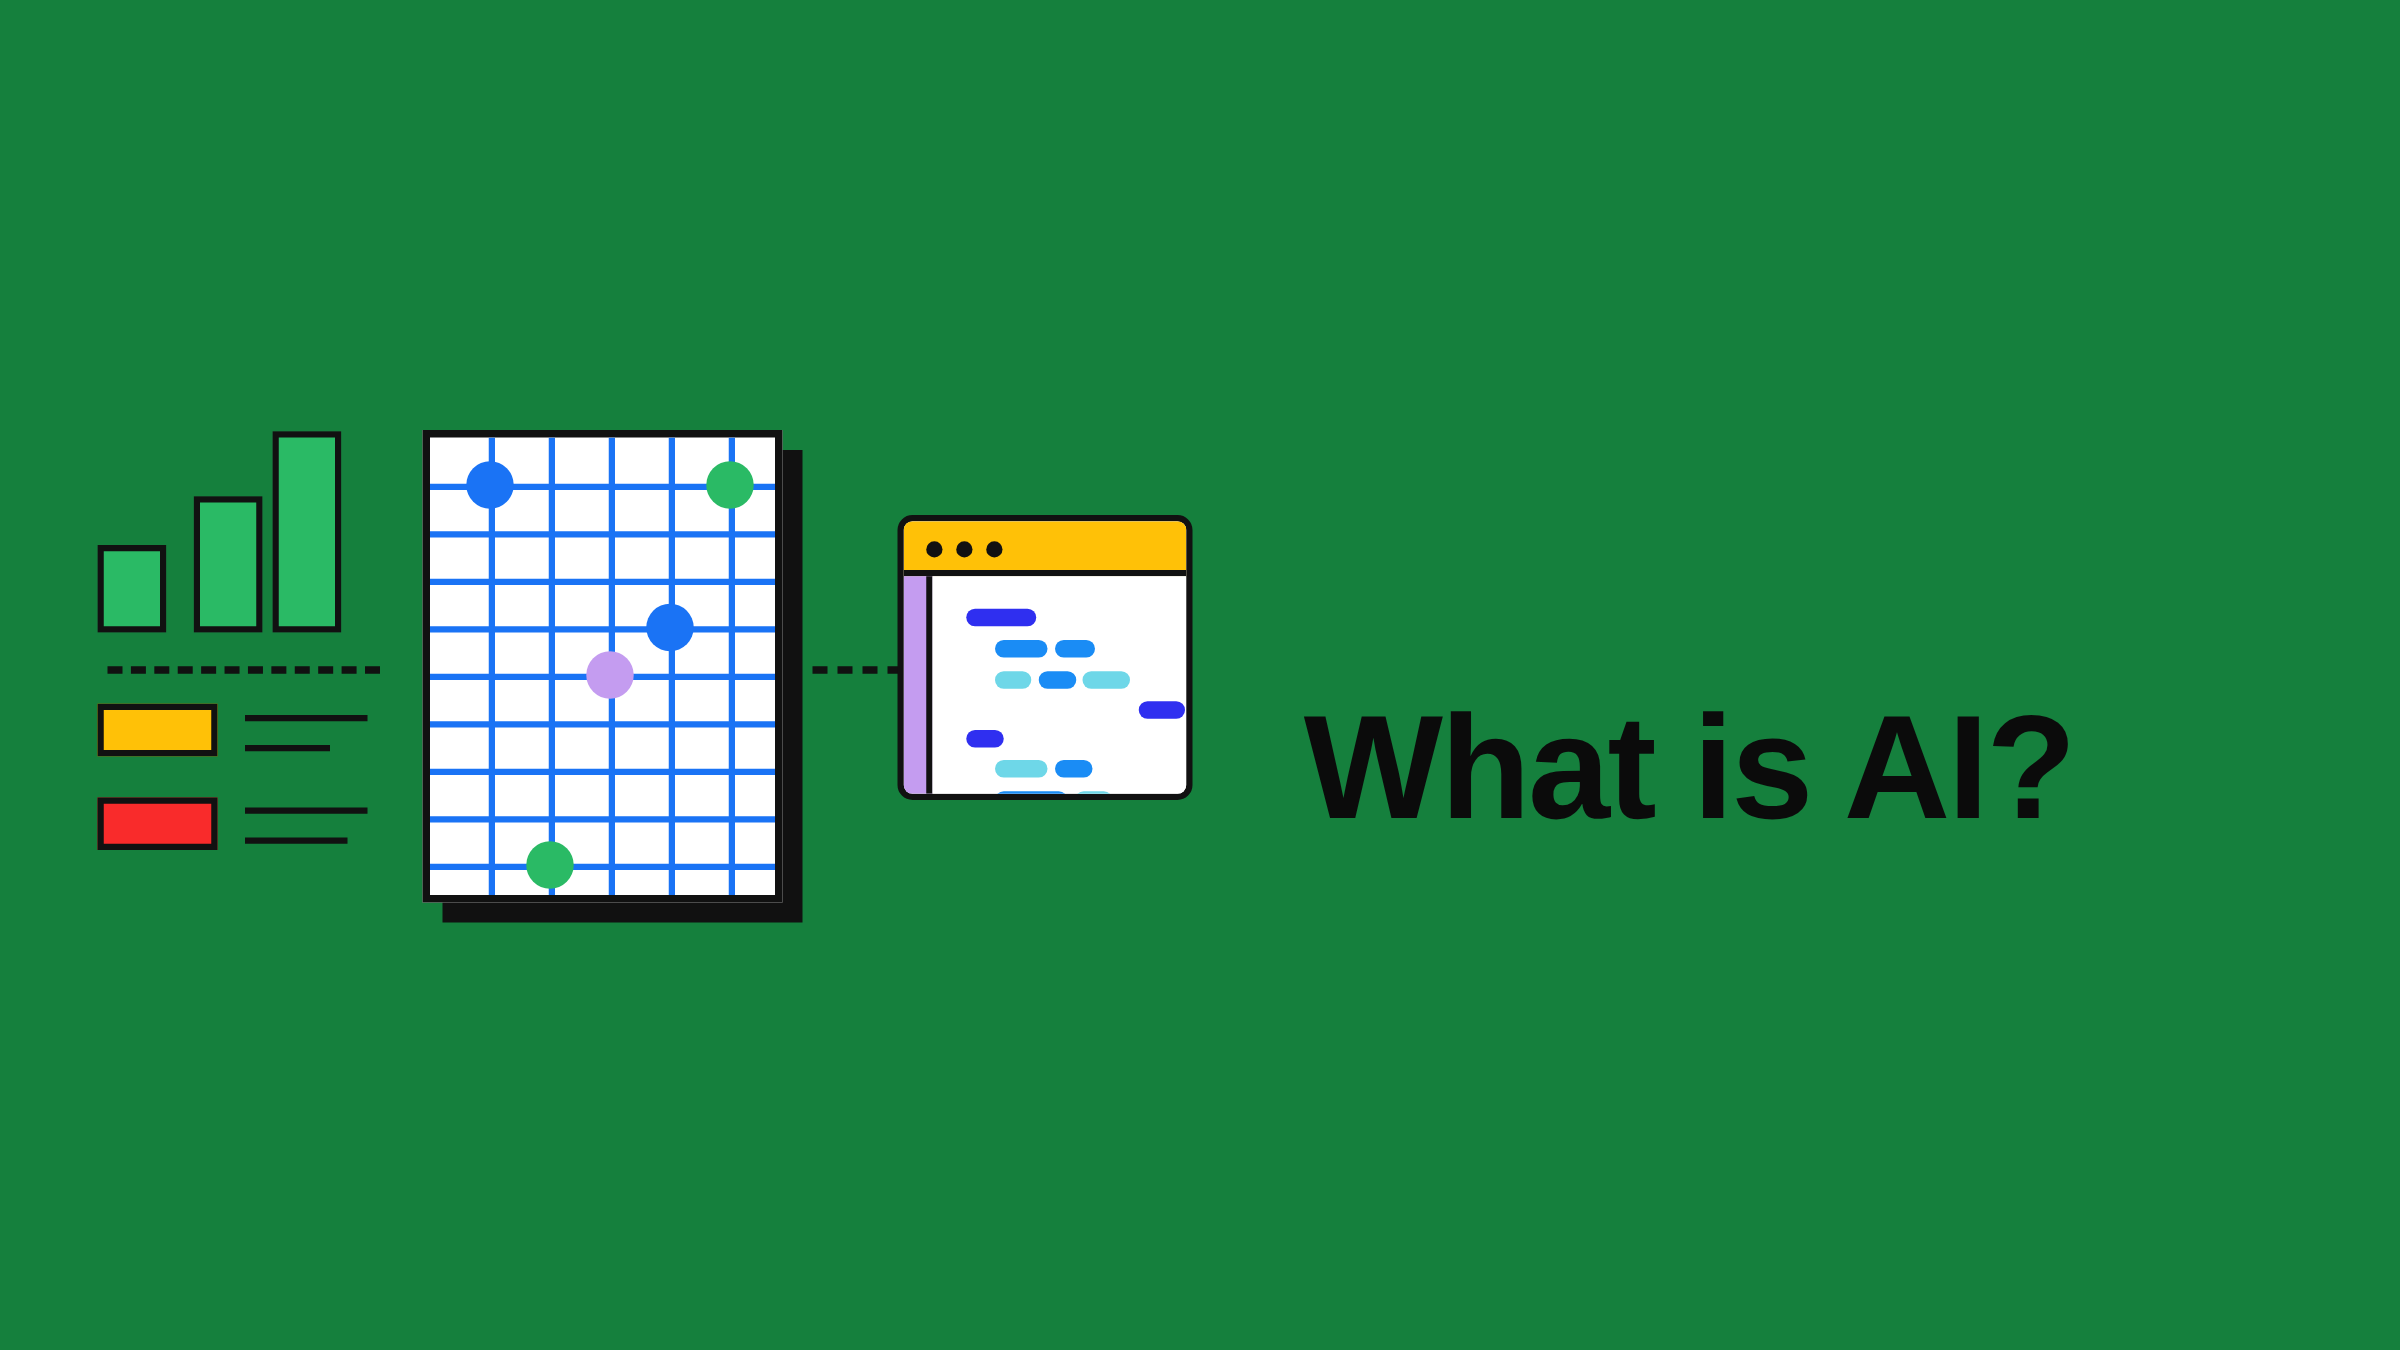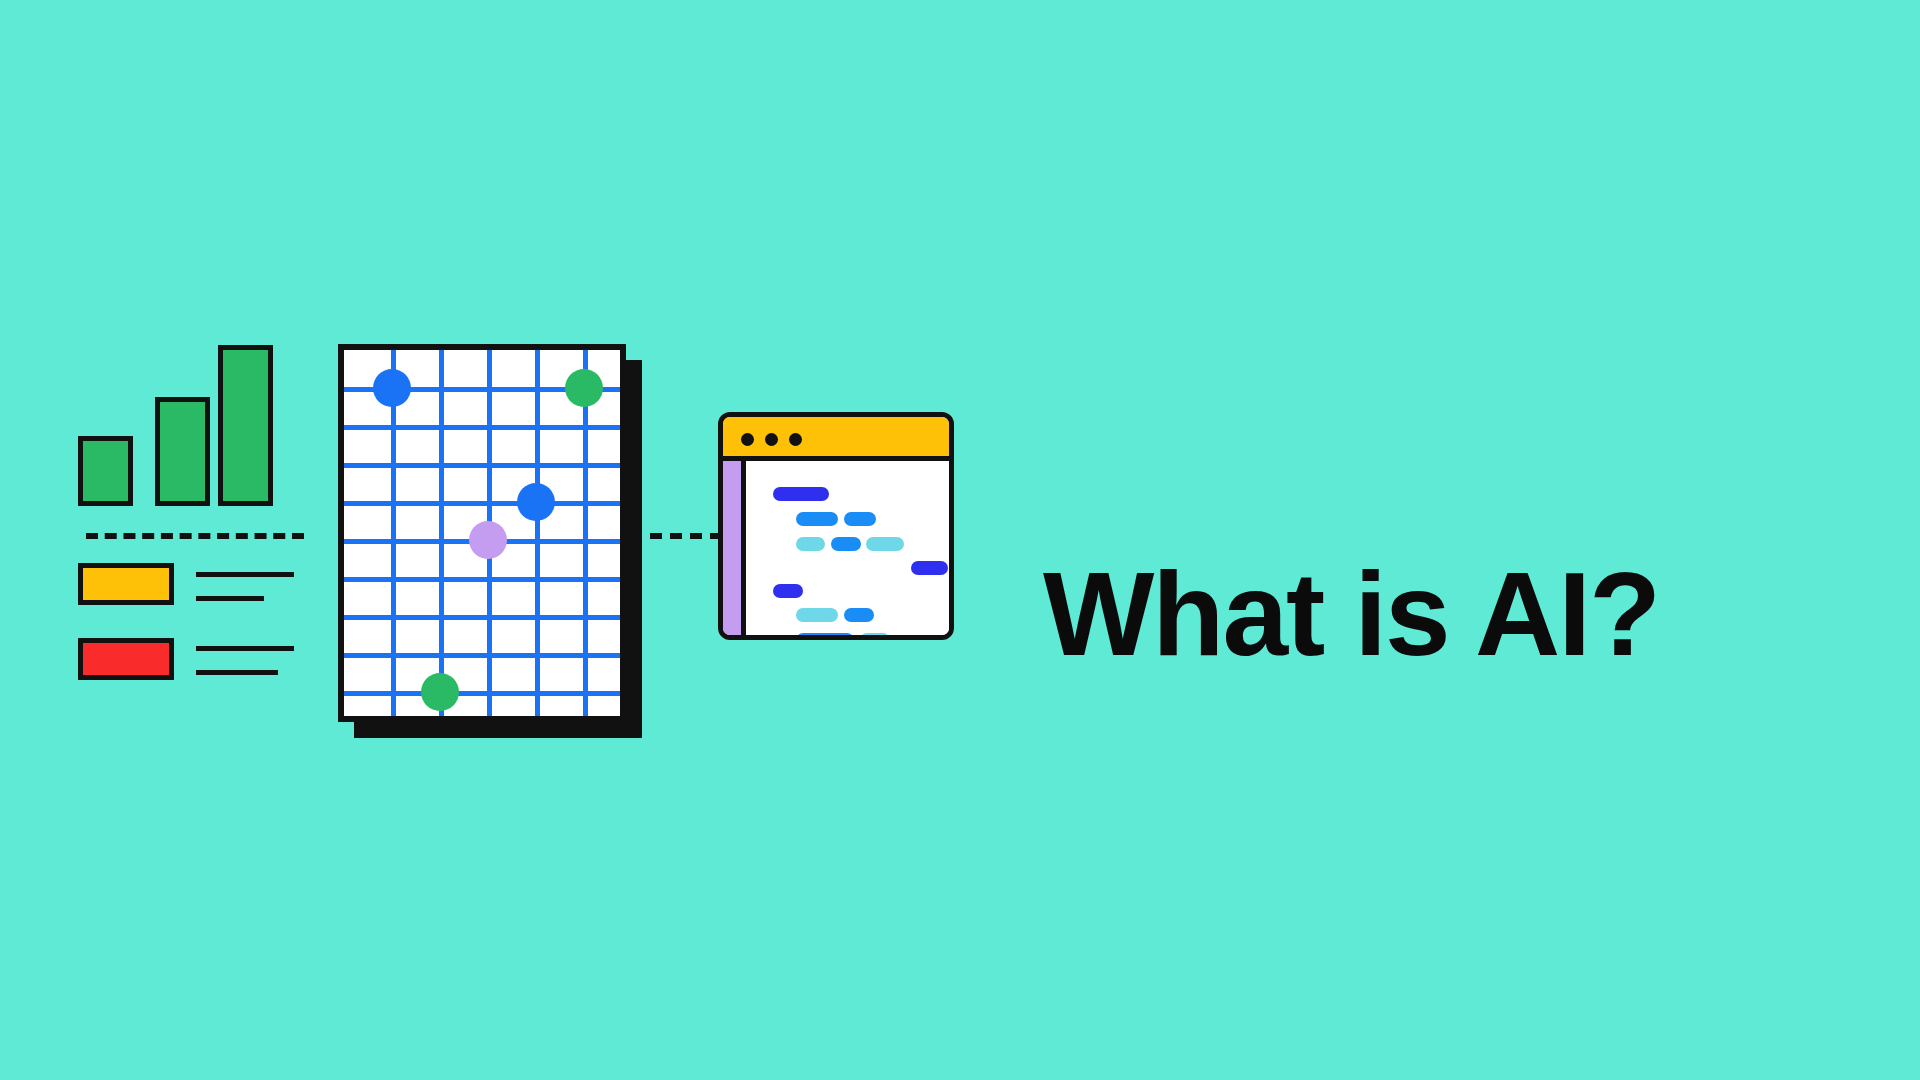--- a/index.html
+++ b/index.html
@@ -131,21 +131,21 @@
     font-weight: bold;
     font-size: 118px;
     letter-spacing: -2px;
     line-height: 1;
     white-space: nowrap;
   }
 </style>
 </head>
 <body style="background: rgb(232, 234, 236);">
 
-<div id="stage" style="background: #5eead4;">
+<div id="stage" style="background: #15803d;">
 
   <div class="dashed-connector" style="left: 86px; top: 533px; width: 218px; border-top-color: rgb(17, 17, 17);"></div>
   <div class="dashed-connector" style="left: 650px; top: 533px; width: 72px; border-top-color: rgb(17, 17, 17);"></div>
 
   <div class="legend-swatch" style="left: 78px; top: 563px; width: 96px; height: 42px; background: rgb(255, 193, 7); border-color: rgb(17, 17, 17);"></div>
   <div class="legend-rule" style="left: 196px; top: 572px; width: 98px; border-top-color: rgb(17, 17, 17);"></div>
   <div class="legend-rule" style="left: 196px; top: 596px; width: 68px; border-top-color: rgb(17, 17, 17);"></div>
 
   <div class="legend-swatch" style="left: 78px; top: 638px; width: 96px; height: 42px; background: rgb(249, 43, 43); border-color: rgb(17, 17, 17);"></div>
   <div class="legend-rule" style="left: 196px; top: 646px; width: 98px; border-top-color: rgb(17, 17, 17);"></div>

